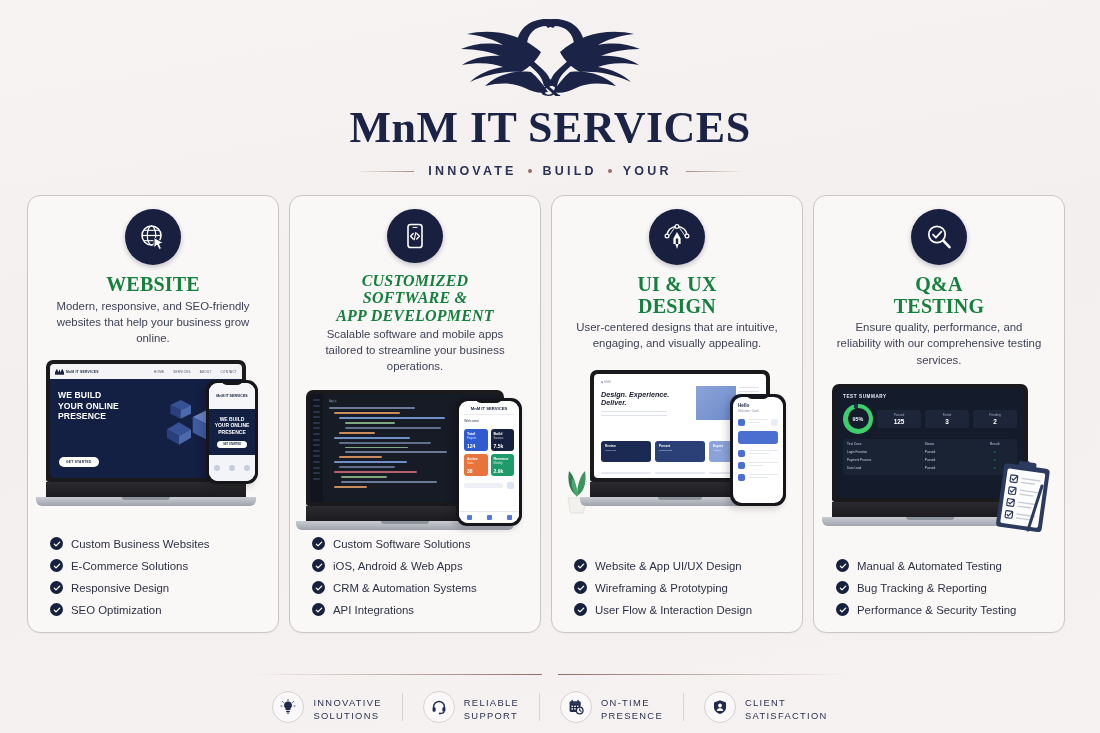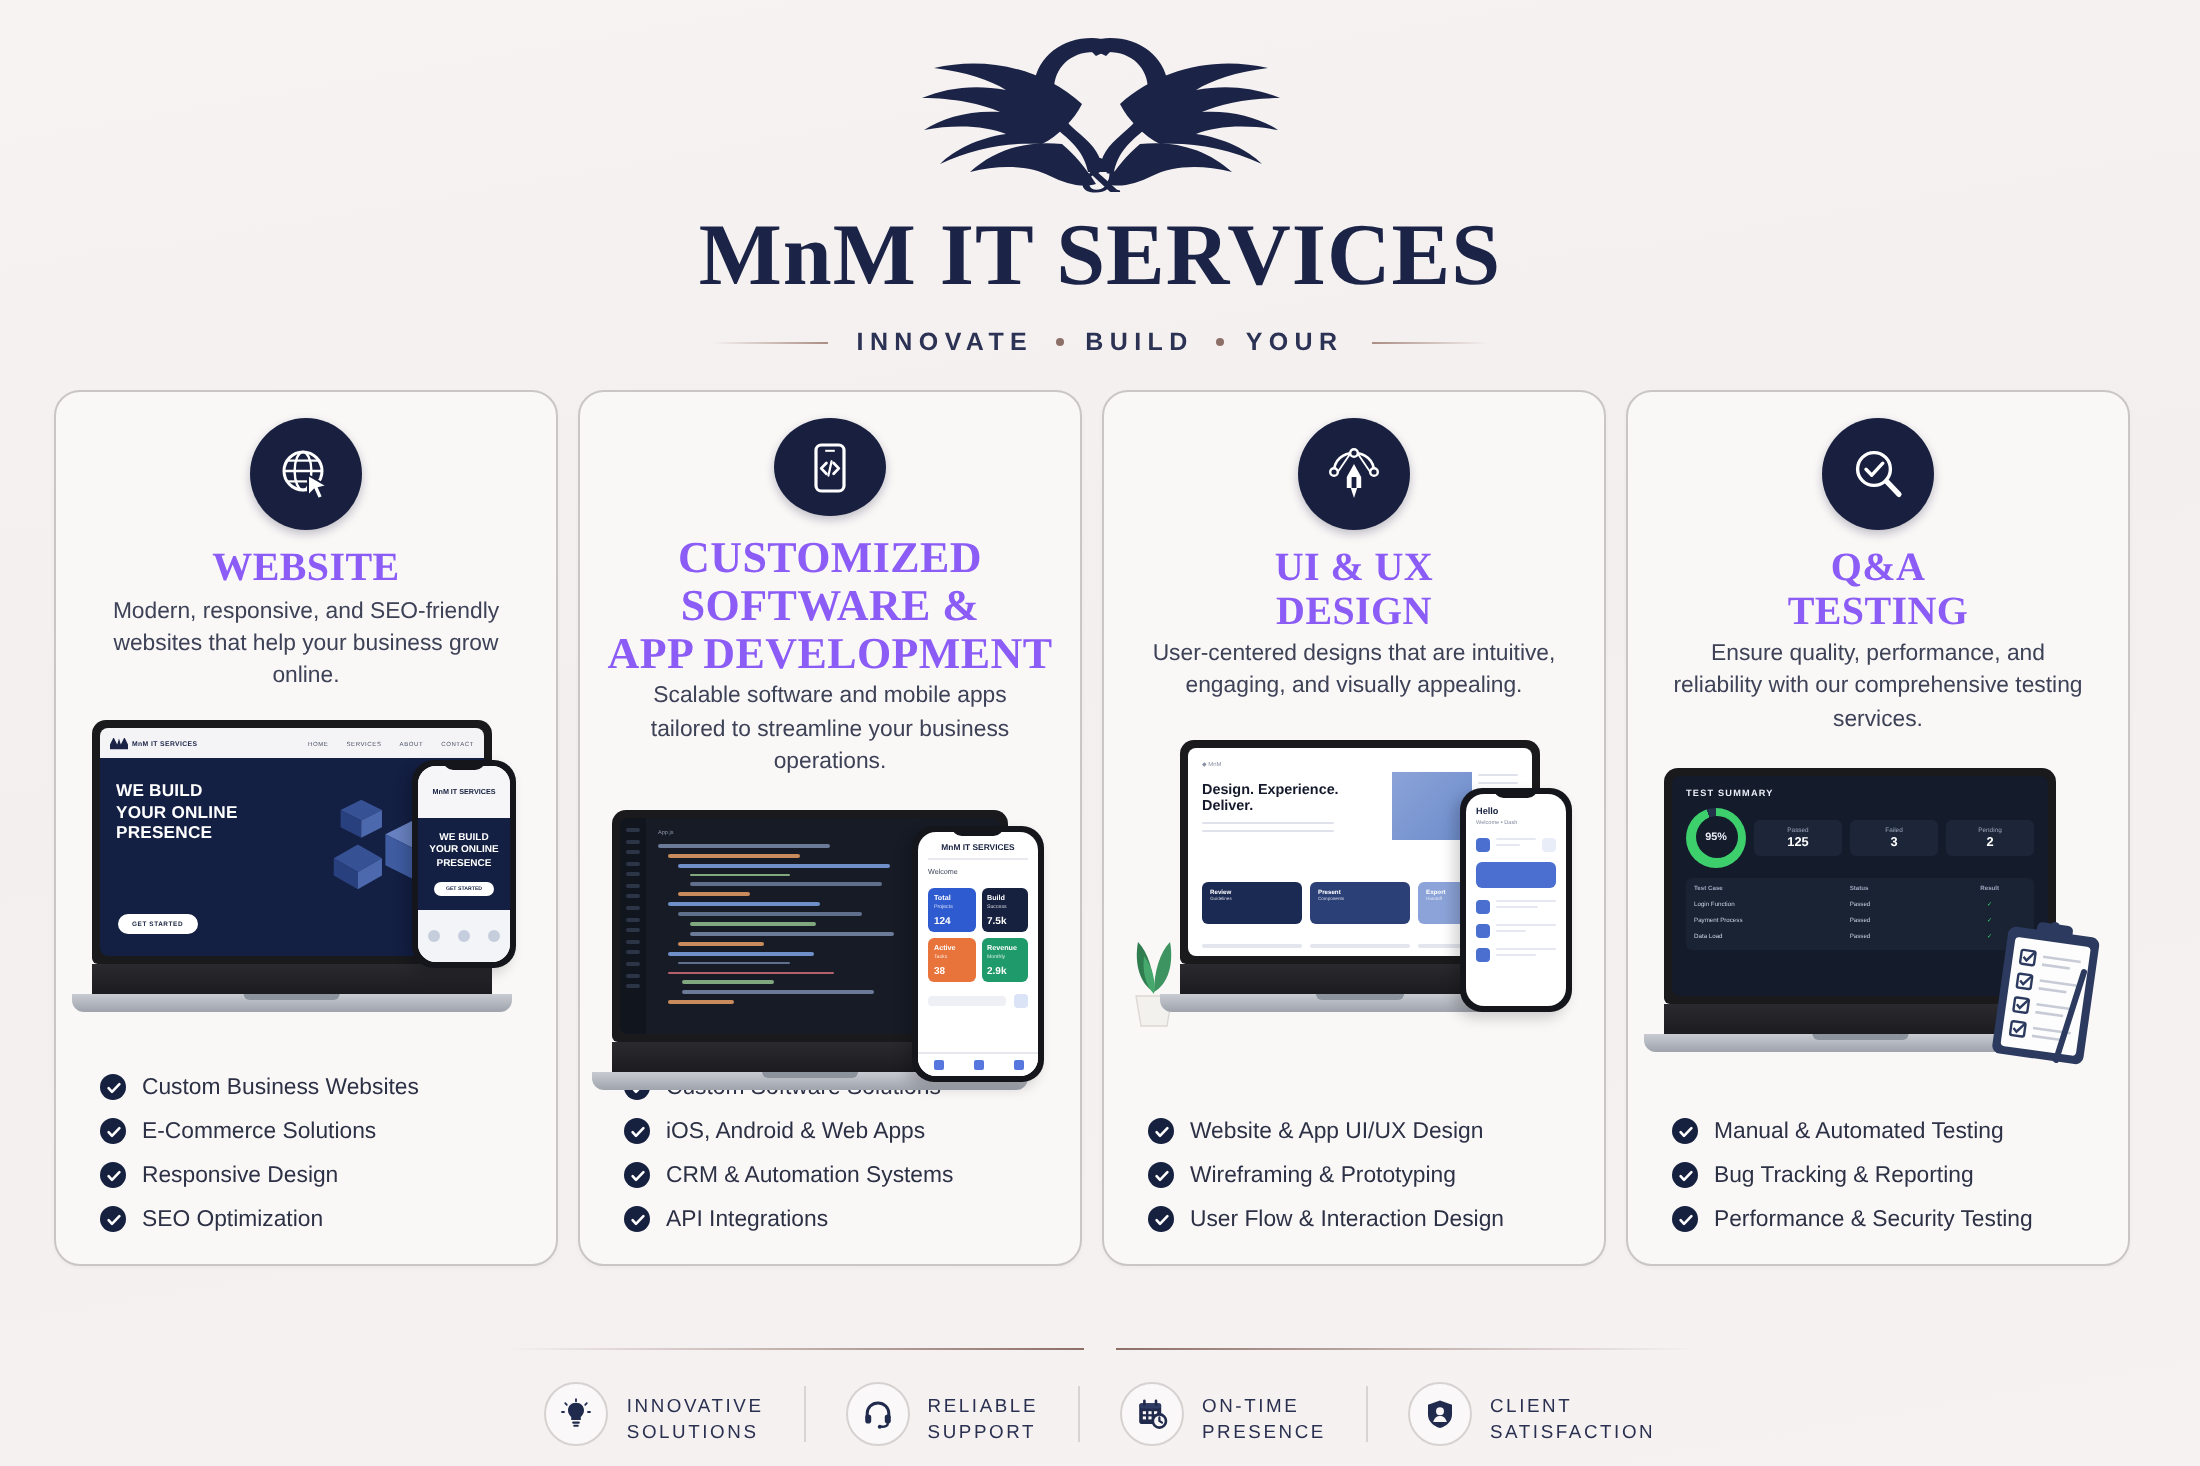--- a/index.html
+++ b/index.html
@@ -53,25 +53,25 @@
   .card-icon {
     width: 56px; height: 56px; border-radius: 50%;
     background: #19203f;
     display:flex; align-items:center; justify-content:center;
     margin-bottom: 9px;
     box-shadow: 0 2px 5px rgba(20,25,55,.25);
   }
   .card-icon svg { display:block; }
   .card-title {
     font-family: "Liberation Serif", serif;
-    font-weight: 700; color:#8b5cf6;
+    font-weight: 700; color:#15803d;
     text-align:center; line-height: 1.08;
     font-size: 20px; letter-spacing: .2px;
   }
-  .card-title.small { font-size: 22px; }
+  .card-title.small { font-size: 16px; font-style: italic; }
   .card-desc {
     margin-top: 2px;
     font-size: 11.4px; line-height: 1.42; color:#3d4257;
     text-align:center; padding: 0 6px;
   }
 
   
   .mock { position:relative; width: 100%; height: 162px; margin-top: 6px; }
 
   
@@ -140,21 +140,21 @@
   .tile b { font-size:3.6px; display:block; }
   .tile s { font-size:2.6px; display:block; text-decoration:none; opacity:.8; margin-top:1px;}
   .tile u { font-size:5px; display:block; text-decoration:none; font-weight:700; margin-top:3px;}
   .app-tabbar { position:absolute; bottom:0; left:0; right:0; height:12px; background:#fff;
     border-top:1px solid #e6e8ee; display:flex; align-items:center; justify-content:space-around; }
   .app-tabbar i { width:5px;height:5px;border-radius:1px;background:#3a5fd9;display:block;opacity:.85; }
 
   
   .ux-page { background:#fff; height:100%; padding: 6px 7px; position:relative; }
   .ux-top { font-size:3px; color:#8b90a3; }
-  .ux-h { font-size:7.2px; font-weight:700; color:#15192c; line-height:1.18; margin-top:7px; }
+  .ux-h { font-size:7.2px; font-weight:700; color:#15192c; line-height:1.18; margin-top:7px;font-style:italic; }
   .ux-lines i { display:block; height:1.4px; background:#dfe2ea; border-radius:1px; margin-top:3px; }
   .ux-img { position:absolute; right:30px; top:12px; width:40px; height:34px;
     background: linear-gradient(135deg,#8ba3d8 0%,#6d8ccb 100%); }
   .ux-side { position:absolute; right:7px; top:13px; width:20px; }
   .ux-side i { display:block;height:1.4px;background:#dfe2ea;border-radius:1px;margin-bottom:2.6px; }
   .ux-cards { position:absolute; left:7px; right:7px; bottom:16px; display:flex; gap:4px; }
   .ux-card { flex:1; height:21px; border-radius:3px; padding:3px 4px; }
   .ux-card b{ font-size:3.1px; display:block; }
   .ux-card s{ font-size:2.3px; display:block; text-decoration:none; opacity:.75; margin-top:1.5px;}
   .ux-foot { position:absolute; left:7px; right:7px; bottom:4px; display:flex; gap:4px; }

